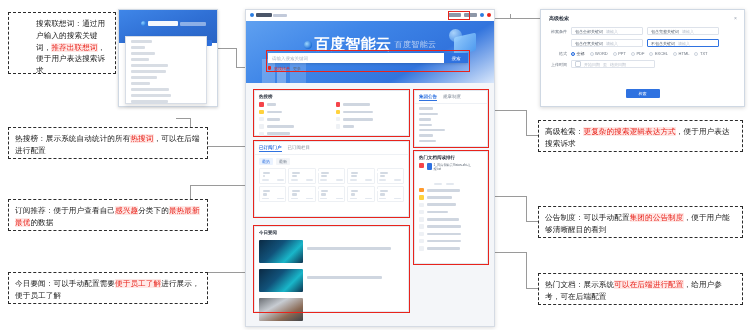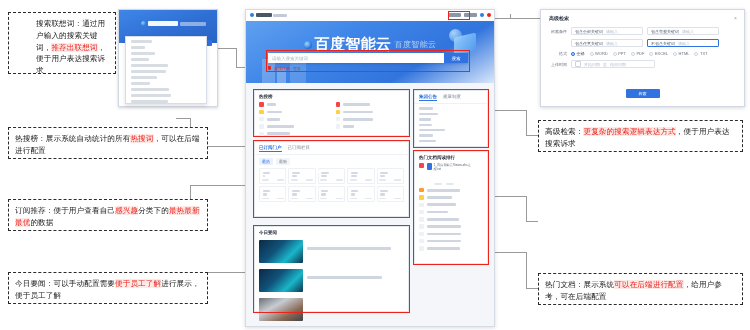--- a/index.html
+++ b/index.html
@@ -191,20 +191,23 @@
   </div>
 
   <div class="callout" style="left:8px;top:272px;width:200px;height:32px;">
     <span>今日要闻：可以手动配置需要<span class="hl">便于员工了解</span>进行展示，便于员工了解</span>
   </div>
 
   <div class="callout" style="left:538px;top:120px;width:205px;height:32px;">
     <span>高级检索：<span class="hl">更复杂的搜索逻辑表达方式</span>，便于用户表达搜索诉求</span>
   </div>
 
+  <div class="callout" style="left:538px;top:206px;width:205px;height:32px;">
+    <span>公告制度：可以手动配置<span class="hl">集团的公告制度</span>，便于用户能够清晰醒目的看到</span>
+  </div>
 
   <div class="callout" style="left:538px;top:273px;width:205px;height:32px;">
     <span>热门文档：展示系统<span class="hl">可以在后端进行配置</span>，给用户参考，可在后端配置</span>
   </div>
 
   <div class="win" id="suggest-shot">
     <div class="hero"></div>
     <div class="brandrow">
       <span class="dot"></span>
       <span class="bw"></span>

